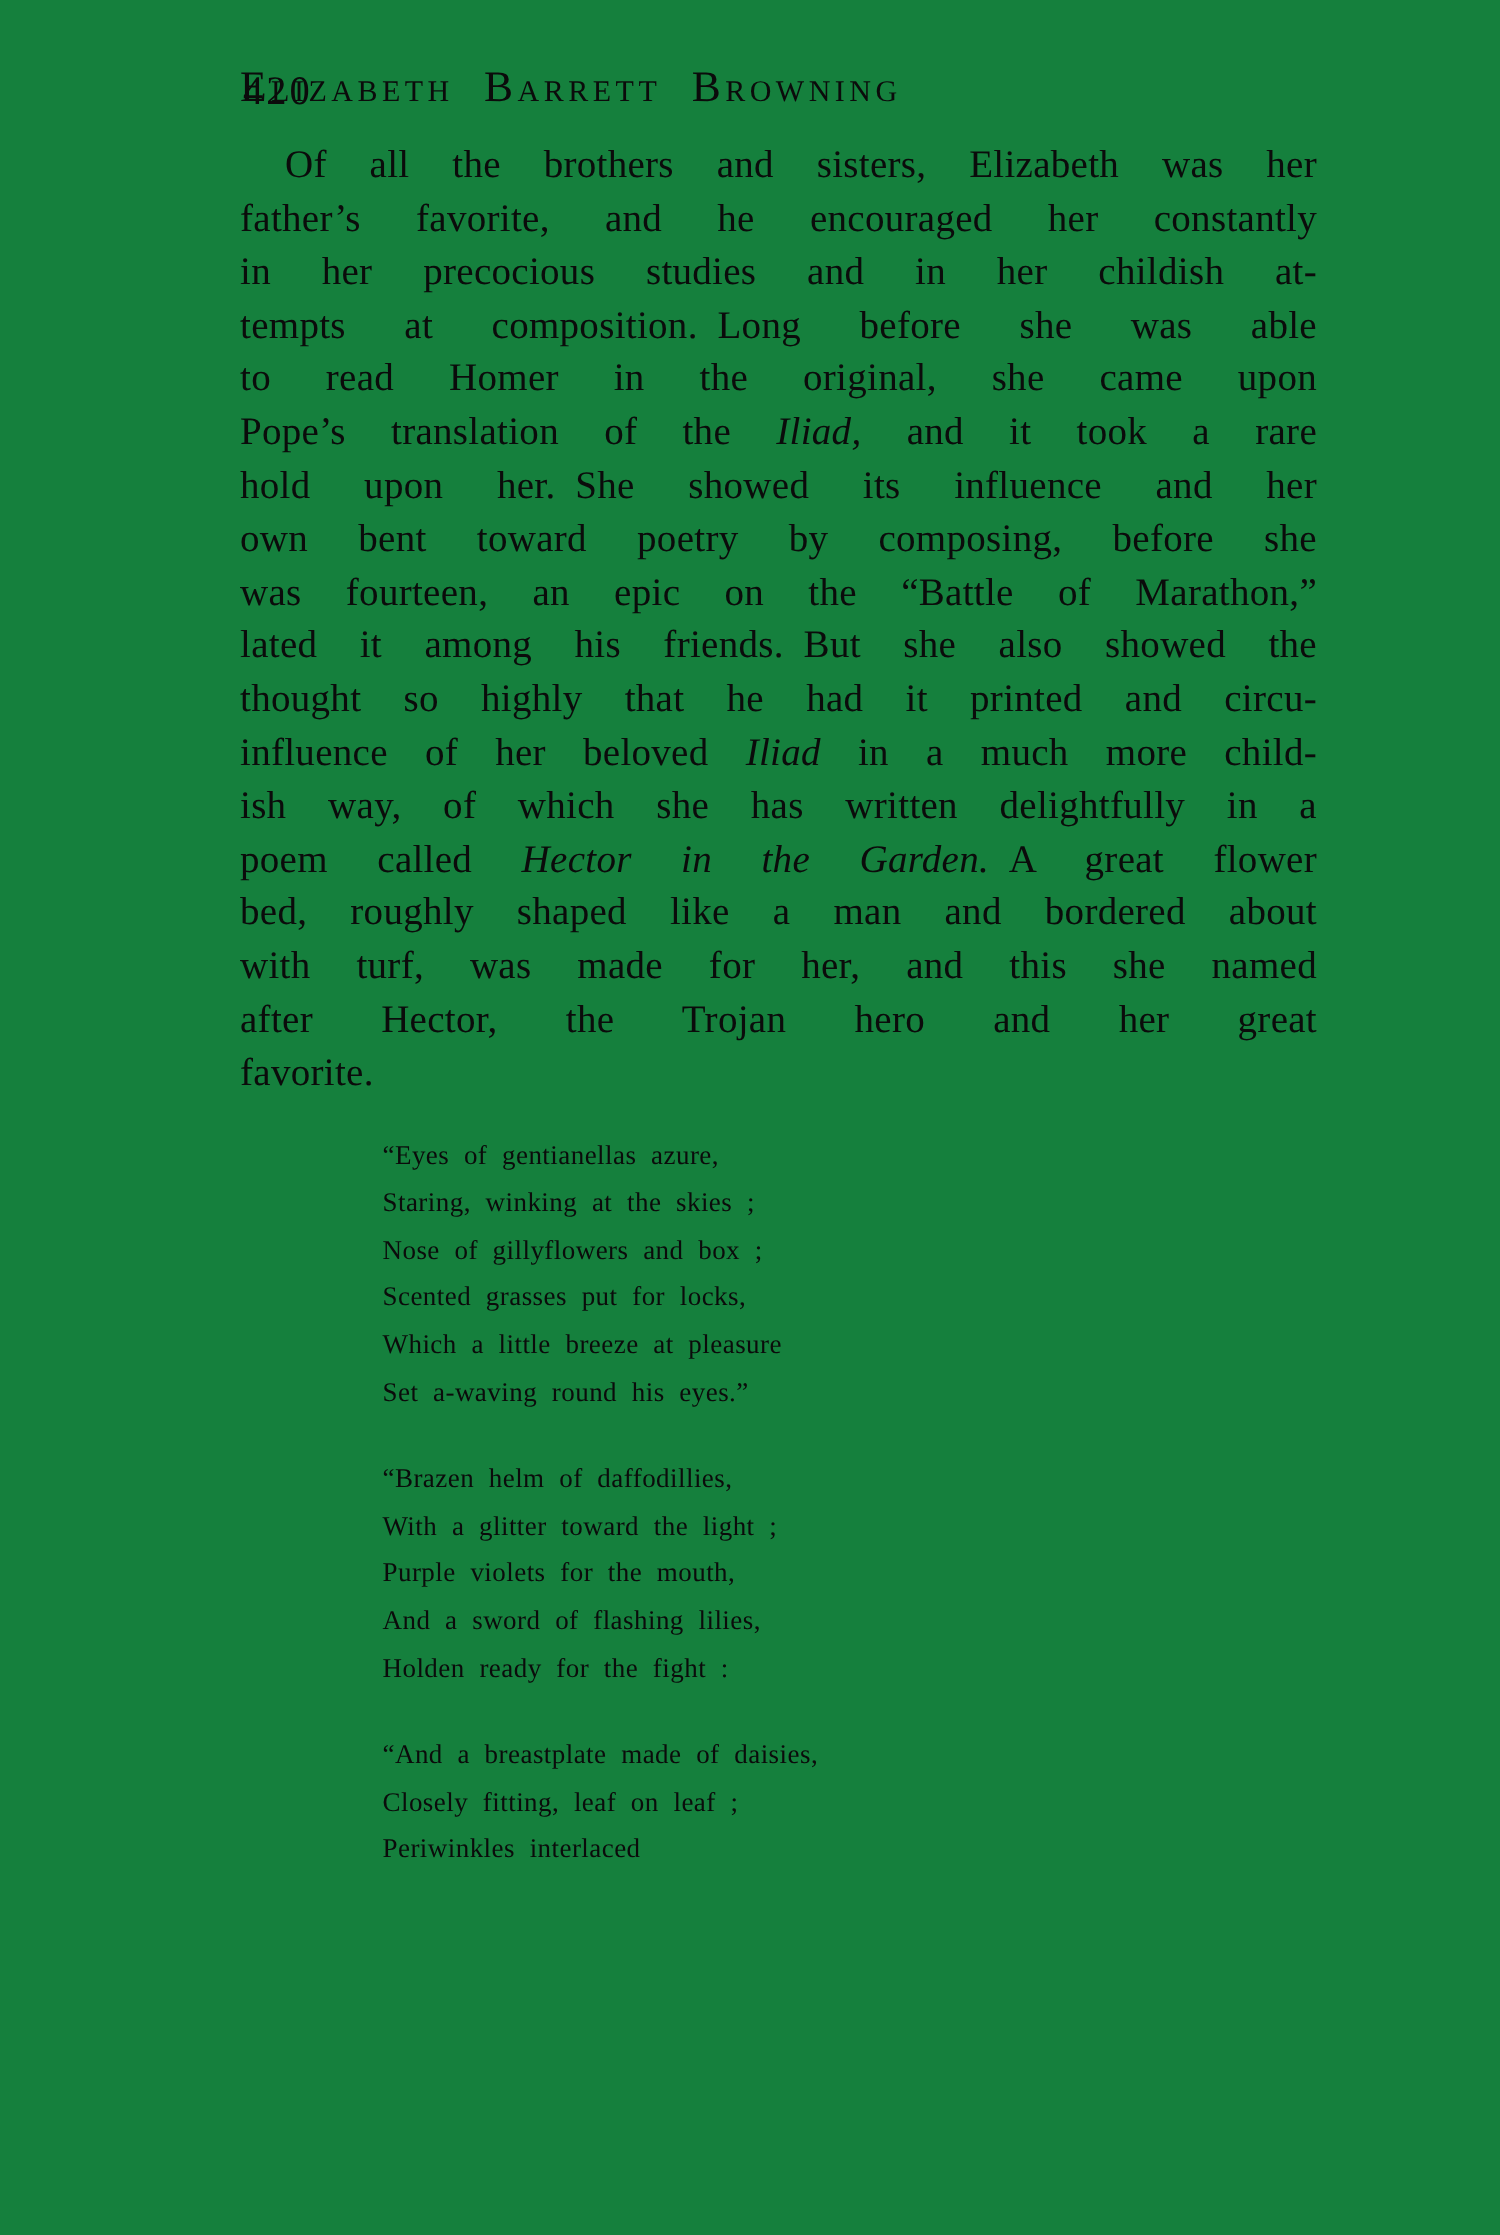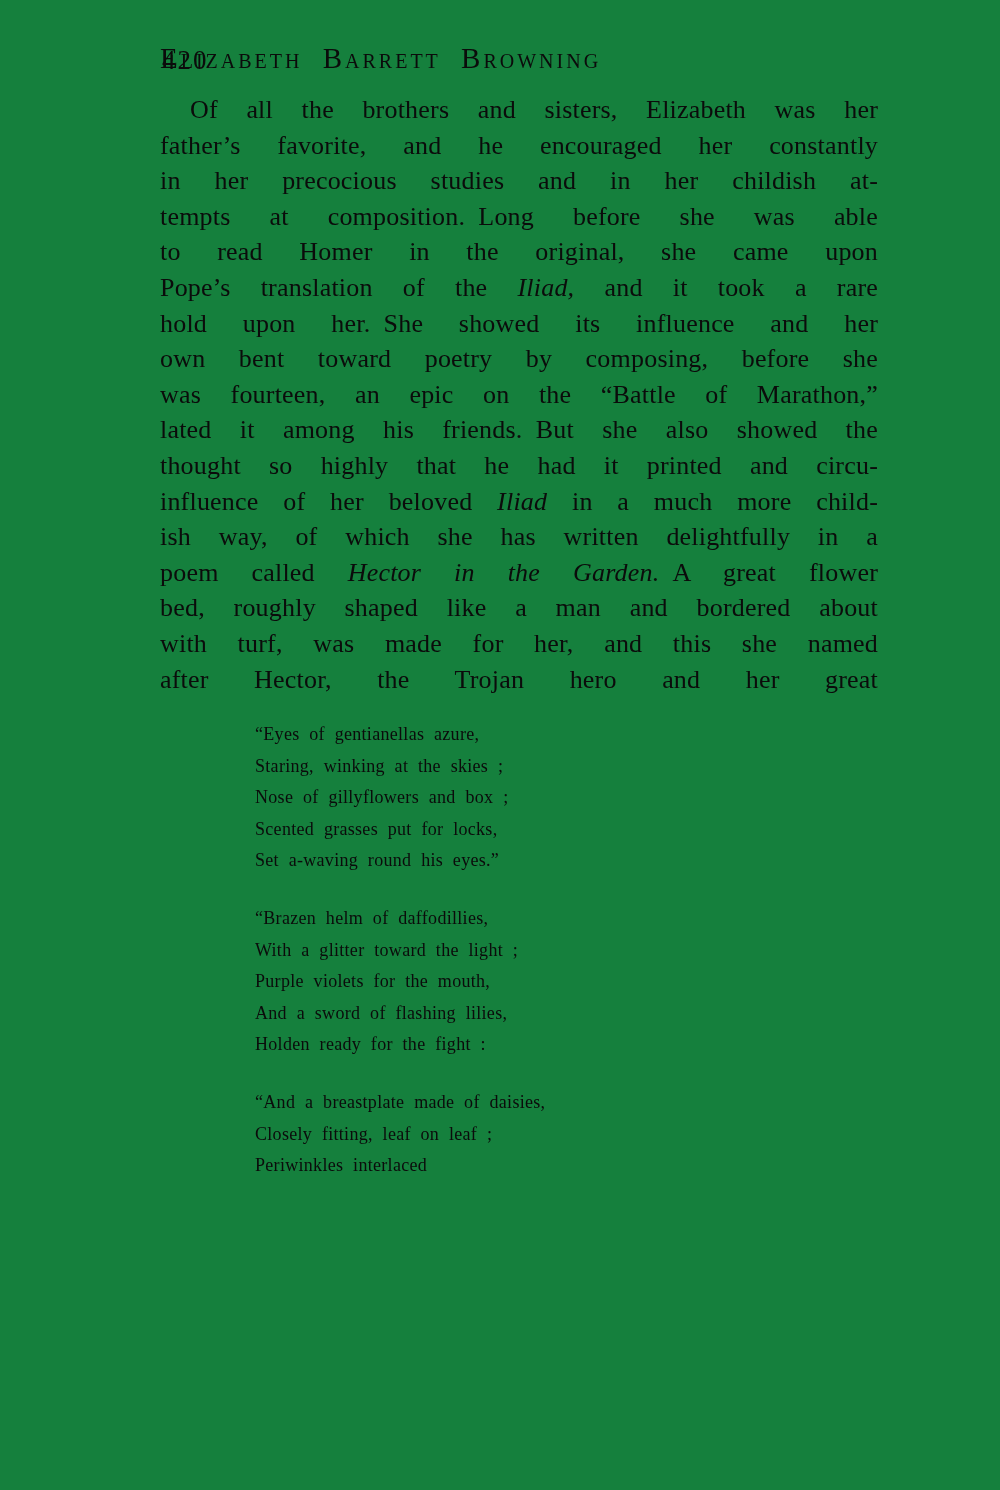--- a/index.html
+++ b/index.html
@@ -97,28 +97,30 @@
       <div class="pline">own bent toward poetry by composing, before she</div>
       <div class="pline">was fourteen, an epic on the “Battle of Marathon,”</div>
       <div class="pline">lated it among his friends. But she also showed the</div>
       <div class="pline">thought so highly that he had it printed and circu-</div>
       <div class="pline"><span>influence of her beloved </span><span class="bi">Iliad</span><span> in a much more child-</span></div>
       <div class="pline">ish way, of which she has written delightfully in a</div>
       <div class="pline"><span>poem called </span><span class="bi">Hector in the Garden.</span><span> A great flower</span></div>
       <div class="pline">bed, roughly shaped like a man and bordered about</div>
       <div class="pline">with turf, was made for her, and this she named</div>
       <div class="pline">after Hector, the Trojan hero and her great</div>
+      <div class="pline last">favorite.</div>
     </div>
 
     <div class="verse">
       <div class="stanza">
         <div class="vline">“Eyes of gentianellas azure,</div>
         <div class="vline">Staring, winking at the skies ;</div>
         <div class="vline">Nose of gillyflowers and box ;</div>
         <div class="vline">Scented grasses put for locks,</div>
+        <div class="vline">Which a little breeze at pleasure</div>
         <div class="vline">Set a-waving round his eyes.”</div>
       </div>
       <div class="stanza">
         <div class="vline">“Brazen helm of daffodillies,</div>
         <div class="vline">With a glitter toward the light ;</div>
         <div class="vline">Purple violets for the mouth,</div>
         <div class="vline">And a sword of flashing lilies,</div>
         <div class="vline">Holden ready for the fight :</div>
       </div>
       <div class="stanza">

